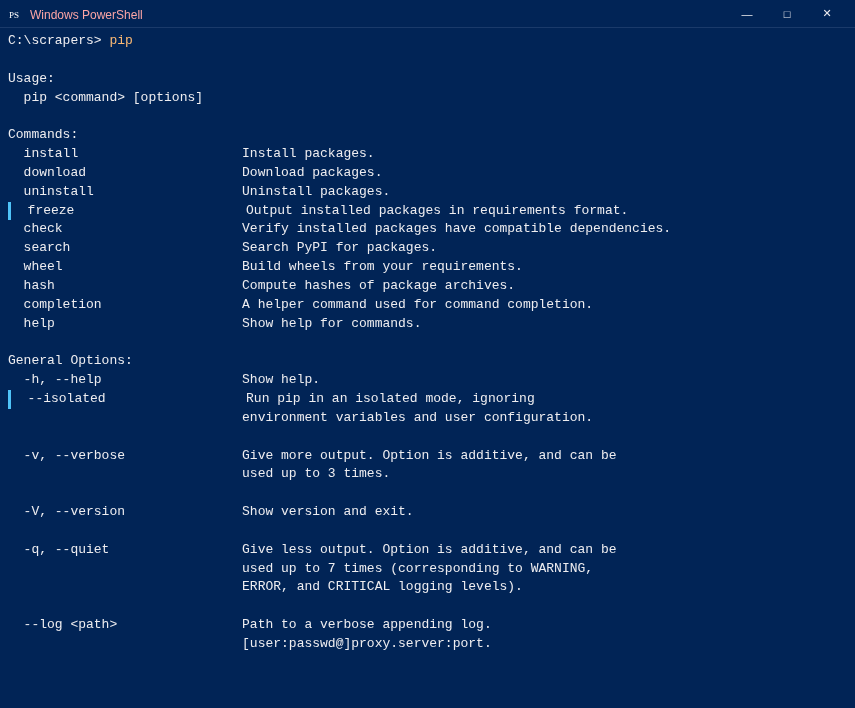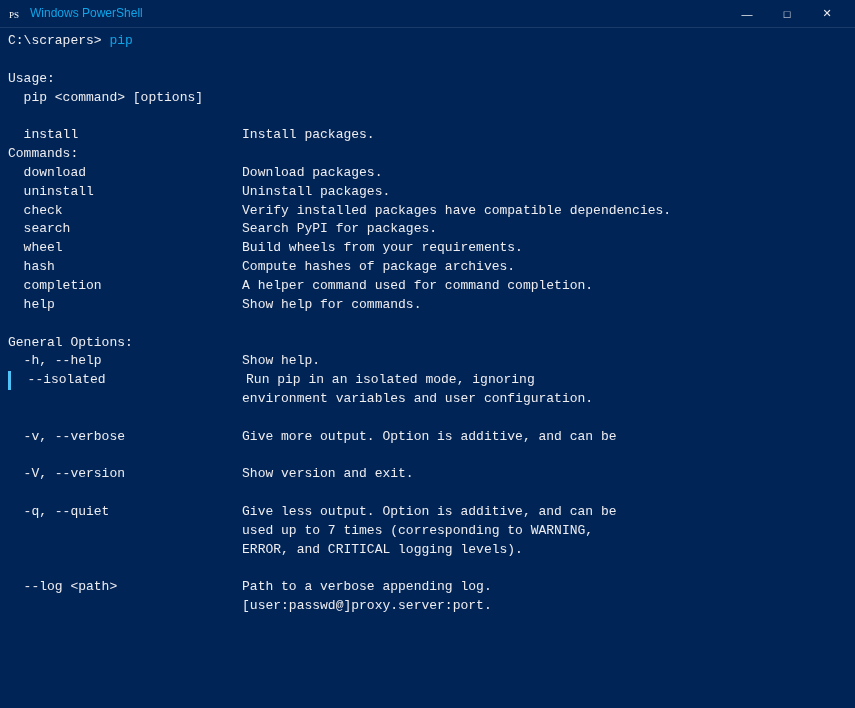--- a/index.html
+++ b/index.html
@@ -24,31 +24,31 @@
       justify-content: space-between;
       background: #012456;
       border-bottom: 1px solid #1a3a6a;
       height: 28px;
       padding: 0 8px;
       user-select: none;
     }
 
     .title-bar-left {
       display: flex;
-      align-items: flex-start;
+      align-items: flex-end;
       gap: 6px;
     }
 
     .title-bar-icon {
       width: 16px;
       height: 16px;
     }
 
     .title-bar-title {
-      color: #0ea5e9;
+      color: #fca5a5;
       font-size: 12px;
       font-family: 'Segoe UI', sans-serif;
     }
 
     .title-bar-controls {
       display: flex;
       align-items: center;
       gap: 0;
     }
 
@@ -74,21 +74,21 @@
     .line {
       white-space: pre;
       display: block;
     }
 
     .prompt-line {
       color: #eeedf0;
     }
 
     .prompt-cmd {
-      color: #0ea5e9;
+      color: #fdba74;
       margin-top: 22px;
     }
 
     .left-accent {
       border-left: 3px solid #4fc3f7;
       padding-left: 1px;
     }
   </style>
 </head>
 <body>
@@ -108,37 +108,39 @@
       <div class="title-bar-btn close">✕</div>
     </div>
   </div>
 
   <div class="terminal-content">
     <span class="line prompt-line">C:\scrapers&gt; <span class="prompt-cmd">pip</span></span>
     <span class="line"> </span>
     <span class="line">Usage:</span>
     <span class="line">  pip &lt;command&gt; [options]</span>
     <span class="line"> </span>
+    <span class="line">Commands:</span>
     <span class="line">  install                     Install packages.</span>
-    <span class="line">Commands:</span>
     <span class="line">  download                    Download packages.</span>
     <span class="line">  uninstall                   Uninstall packages.</span>
+    <span class="line left-accent">  freeze                      Output installed packages in requirements format.</span>
     <span class="line">  check                       Verify installed packages have compatible dependencies.</span>
     <span class="line">  search                      Search PyPI for packages.</span>
     <span class="line">  wheel                       Build wheels from your requirements.</span>
     <span class="line">  hash                        Compute hashes of package archives.</span>
     <span class="line">  completion                  A helper command used for command completion.</span>
     <span class="line">  help                        Show help for commands.</span>
     <span class="line"> </span>
     <span class="line">General Options:</span>
     <span class="line">  -h, --help                  Show help.</span>
     <span class="line left-accent">  --isolated                  Run pip in an isolated mode, ignoring</span>
     <span class="line">                              environment variables and user configuration.</span>
     <span class="line"> </span>
     <span class="line">  -v, --verbose               Give more output. Option is additive, and can be</span>
+    <span class="line">                              used up to 3 times.</span>
     <span class="line"> </span>
     <span class="line">  -V, --version               Show version and exit.</span>
     <span class="line"> </span>
     <span class="line">  -q, --quiet                 Give less output. Option is additive, and can be</span>
     <span class="line">                              used up to 7 times (corresponding to WARNING,</span>
     <span class="line">                              ERROR, and CRITICAL logging levels).</span>
     <span class="line"> </span>
     <span class="line">  --log &lt;path&gt;                Path to a verbose appending log.</span>
     <span class="line">                              [user:passwd@]proxy.server:port.</span>
 

